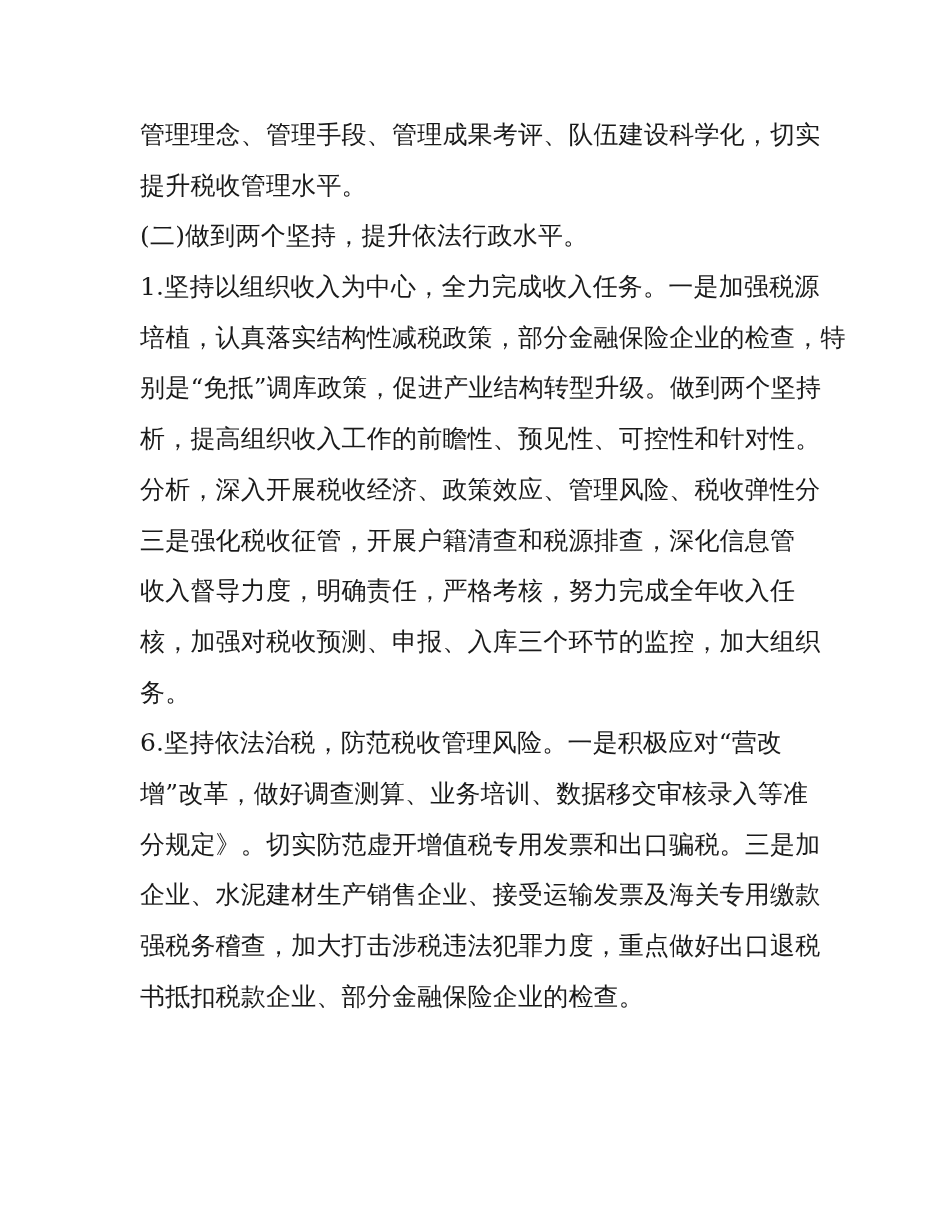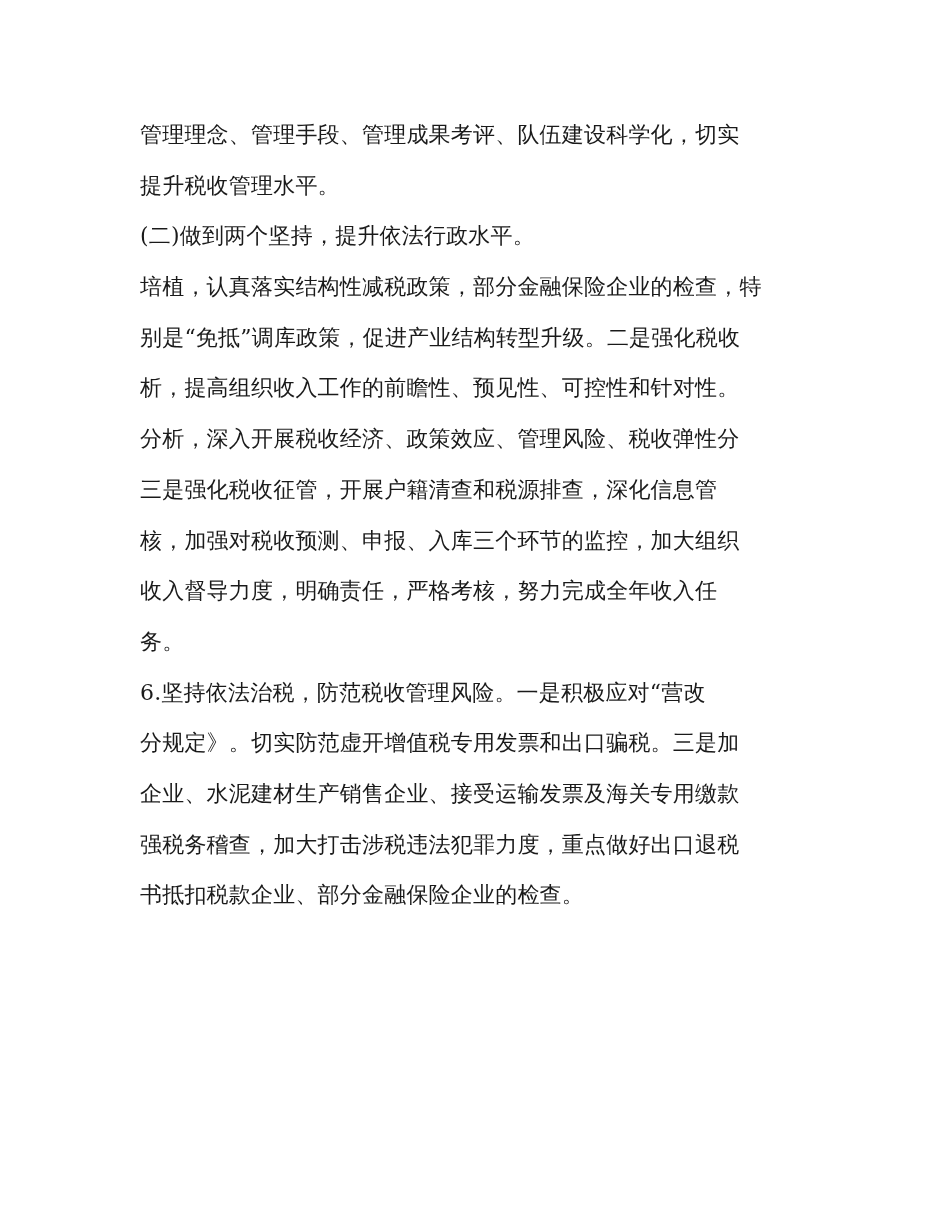--- a/index.html
+++ b/index.html
@@ -25,40 +25,42 @@
     }
     .text-block {
       position: absolute;
       left: 140px;
       top: 110px;
       width: 690px;
     }
     .line {
       height: 50.7px;
       line-height: 50.7px;
-      font-size: 22px;
+      font-size: 25px;
       white-space: nowrap;
       letter-spacing: 0.2px;
     }
   </style>
 </head>
 <body>
 
 <div class="page">
   <div class="text-block">
     <div class="line">管理理念、管理手段、管理成果考评、队伍建设科学化，切实</div>
     <div class="line">提升税收管理水平。</div>
     <div class="line">(二)做到两个坚持，提升依法行政水平。</div>
+    <div class="line">1.坚持以组织收入为中心，全力完成收入任务。一是加强税源</div>
     <div class="line">培植，认真落实结构性减税政策，部分金融保险企业的检查，特</div>
-    <div class="line">别是“免抵”调库政策，促进产业结构转型升级。二是强化税收</div>
+    <div class="line">别是“免抵”调库政策，促进产业结构转型升级。做到两个坚持</div>
     <div class="line">析，提高组织收入工作的前瞻性、预见性、可控性和针对性。</div>
     <div class="line">分析，深入开展税收经济、政策效应、管理风险、税收弹性分</div>
     <div class="line">三是强化税收征管，开展户籍清查和税源排查，深化信息管</div>
+    <div class="line">收入督导力度，明确责任，严格考核，努力完成全年收入任</div>
     <div class="line">核，加强对税收预测、申报、入库三个环节的监控，加大组织</div>
-    <div class="line">收入督导力度，明确责任，严格考核，努力完成全年收入任</div>
     <div class="line">务。</div>
     <div class="line">6.坚持依法治税，防范税收管理风险。一是积极应对“营改</div>
+    <div class="line">增”改革，做好调查测算、业务培训、数据移交审核录入等准</div>
     <div class="line">分规定》。切实防范虚开增值税专用发票和出口骗税。三是加</div>
     <div class="line">企业、水泥建材生产销售企业、接受运输发票及海关专用缴款</div>
     <div class="line">强税务稽查，加大打击涉税违法犯罪力度，重点做好出口退税</div>
     <div class="line">书抵扣税款企业、部分金融保险企业的检查。</div>
   </div>
 </div>
 
 </body></html>

